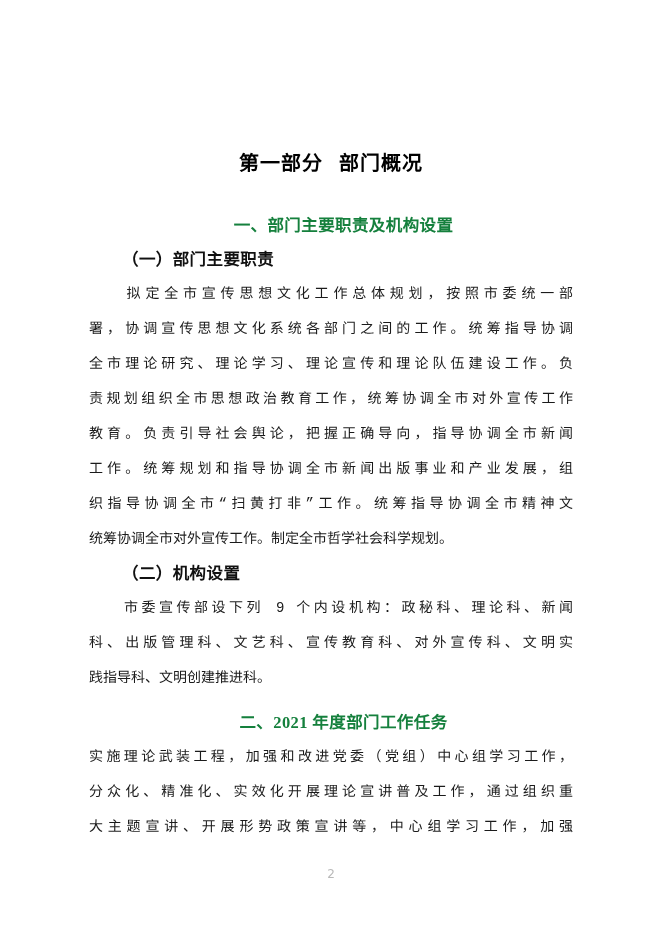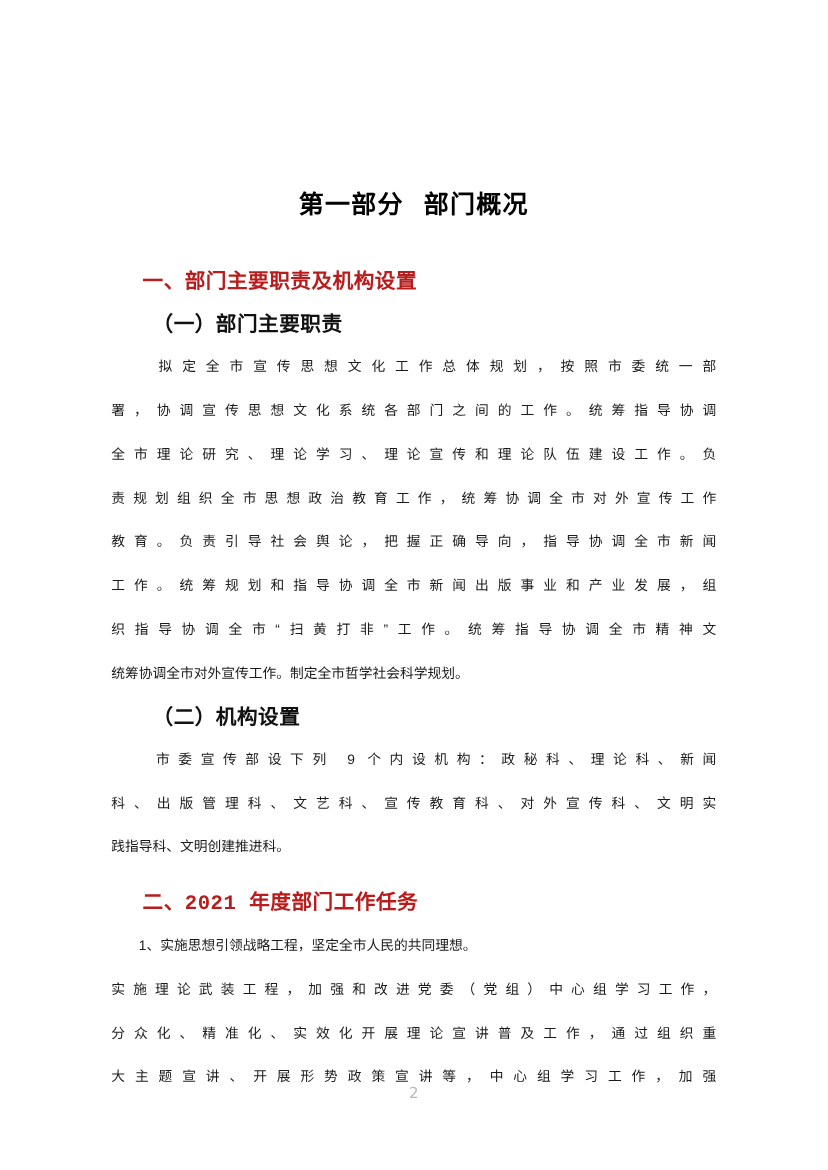--- a/index.html
+++ b/index.html
@@ -47,46 +47,47 @@
     letter-spacing: 1px;
     color: #000;
     white-space: pre;
   }
 
   
   .heading-1 {
     margin: 0;
     padding-top: 31px;
     padding-left: 25px;
-    font-family: Liberation Mono, monospace;
+    font-family: Liberation Serif, serif;
     font-weight: 700;
     font-size: 16.5px;
     line-height: 34px;
     letter-spacing: 0.4px;
-    color: #b91c1c;
+    color: #15803d;
     white-space: pre;
+    text-align: center;
   }
   .heading-2 {
     margin: 0;
     padding-left: 33px;
     font-family: "DejaVu Sans", "Liberation Sans", sans-serif;
     font-weight: 700;
     font-size: 16.5px;
     line-height: 34px;
     letter-spacing: 0.4px;
     color: #111;
     white-space: pre;
   }
   .heading-1.tight { padding-top: 10px; }
 
   
   .body-par {
     margin: 0;
-    font-family: Liberation Sans, sans-serif;
-    font-size: 11px;
+    font-family: Liberation Mono, monospace;
+    font-size: 14px;
     line-height: 35px;
     text-align: justify;
     text-align-last: justify;
     text-justify: inter-character;
     color: #1b1b1b;
     word-break: break-all;
     letter-spacing: 0;
     hyphens: none;
   }
   .body-par .line {
@@ -144,21 +145,20 @@
 
     <p class="body-par">
       <span class="line indent">市委宣传部设下列 9 个内设机构：政秘科、理论科、新闻</span>
       <span class="line">科、出版管理科、文艺科、宣传教育科、对外宣传科、文明实</span>
       <span class="line last">践指导科、文明创建推进科。</span>
     </p>
 
     <h2 class="heading-1 tight">二、2021 年度部门工作任务</h2>
 
     <p class="body-par">
-      <span class="line indent last">1、实施思想引领战略工程，坚定全市人民的共同理想。</span>
       <span class="line">实施理论武装工程，加强和改进党委（党组）中心组学习工作，</span>
       <span class="line">分众化、精准化、实效化开展理论宣讲普及工作，通过组织重</span>
       <span class="line">大主题宣讲、开展形势政策宣讲等，中心组学习工作，加强</span>
     </p>
 
   </div>
 
   <div class="page-number">2</div>
 
 </div>

